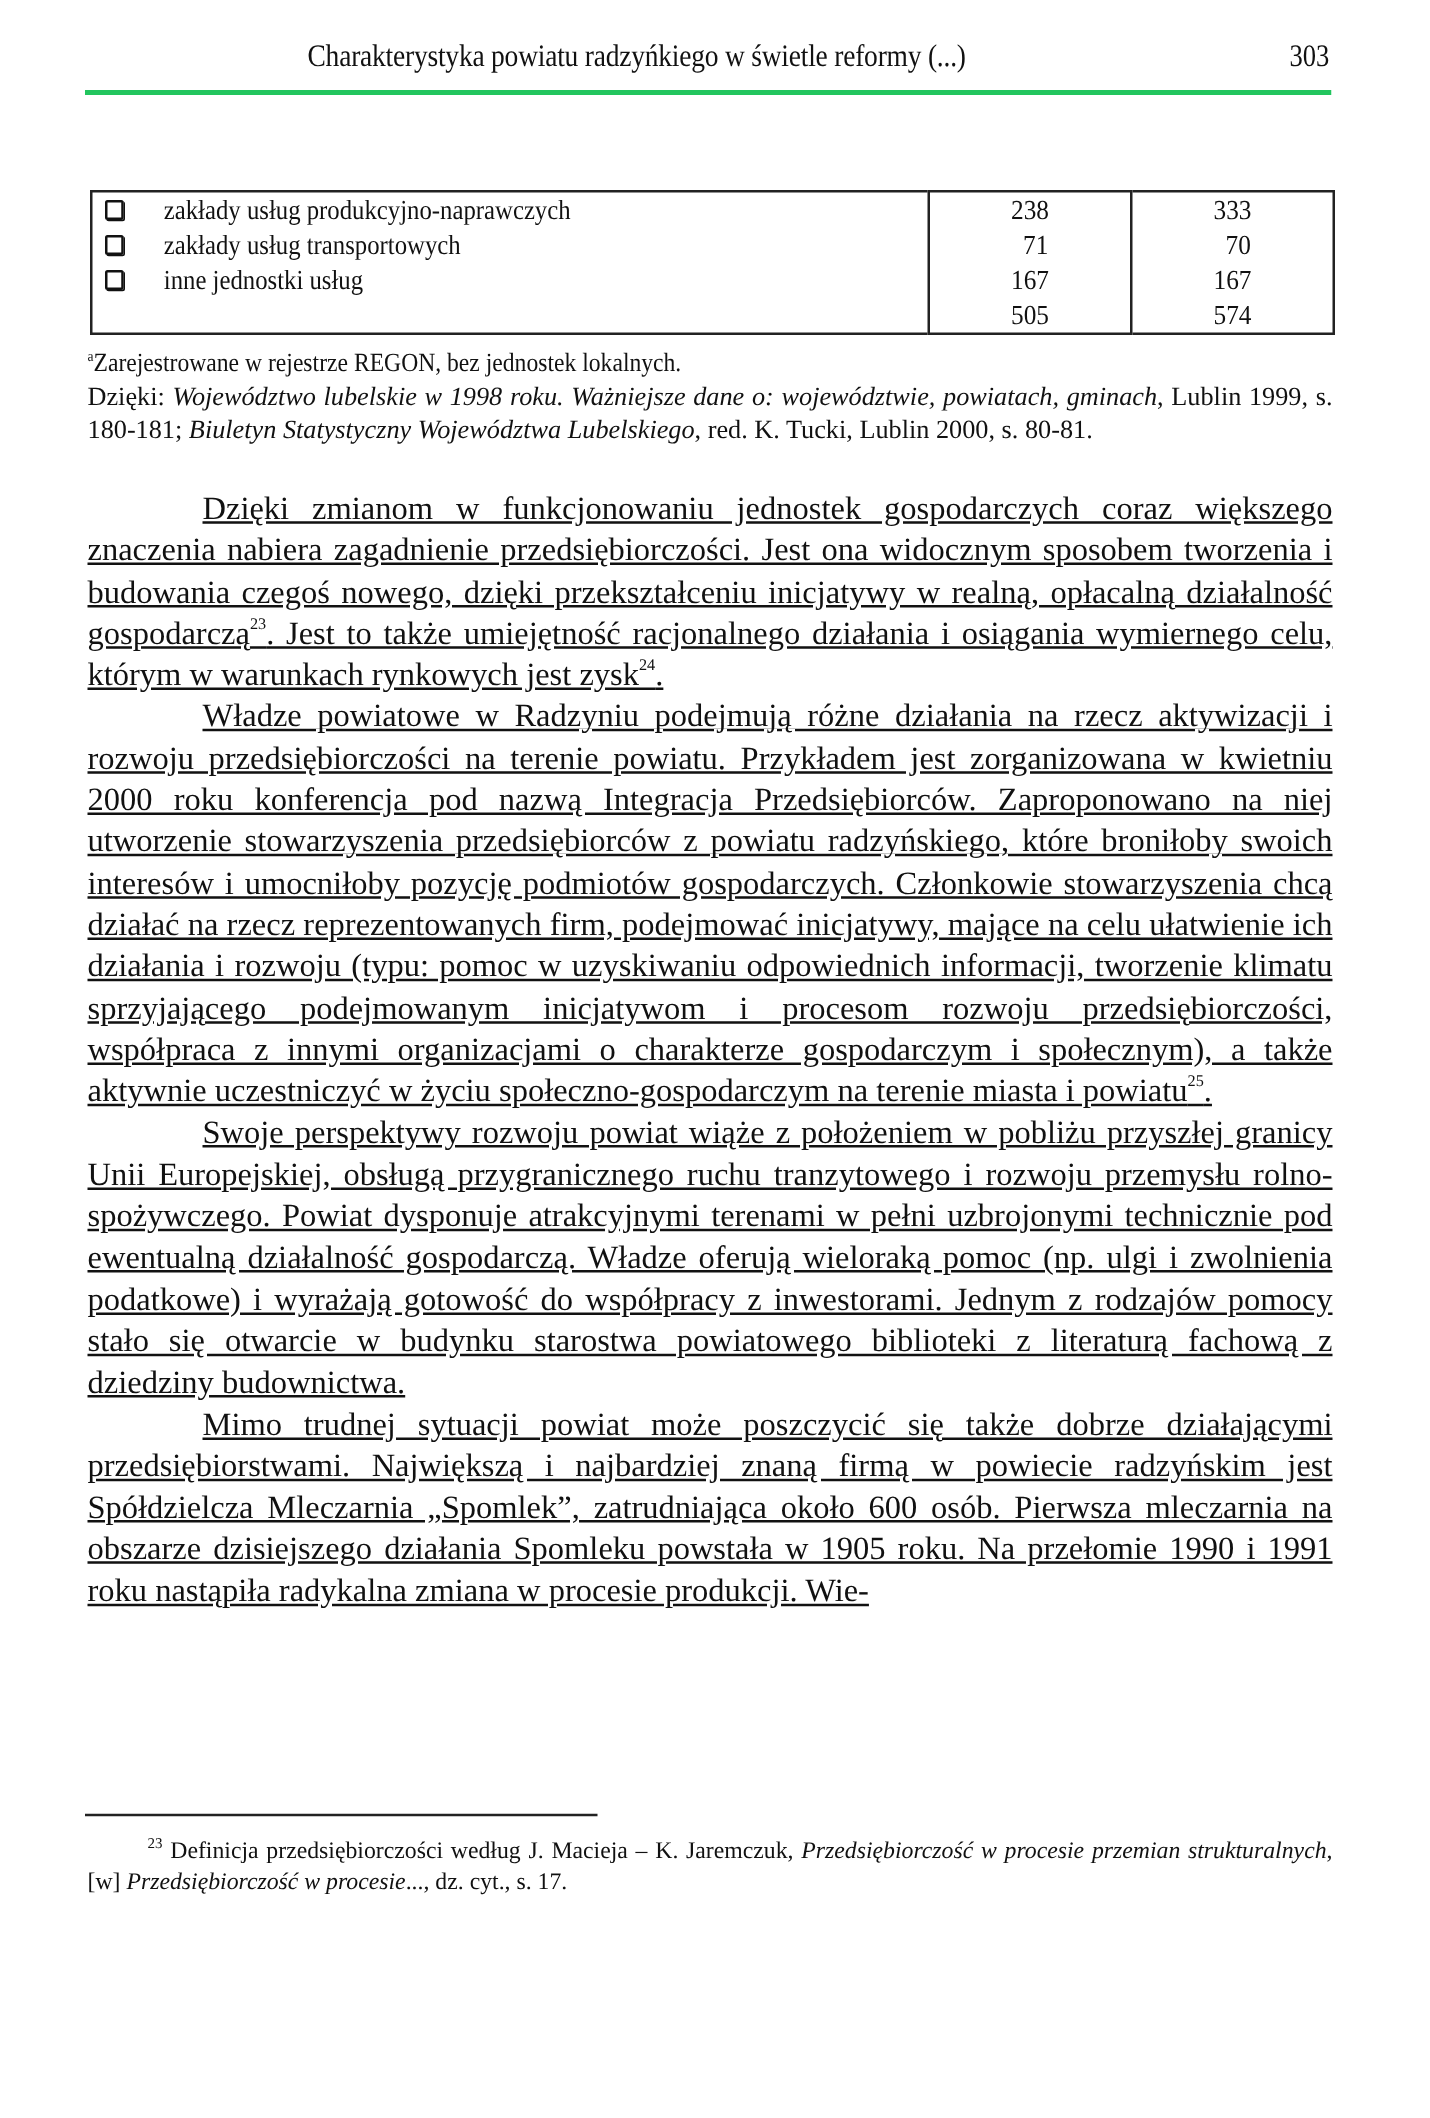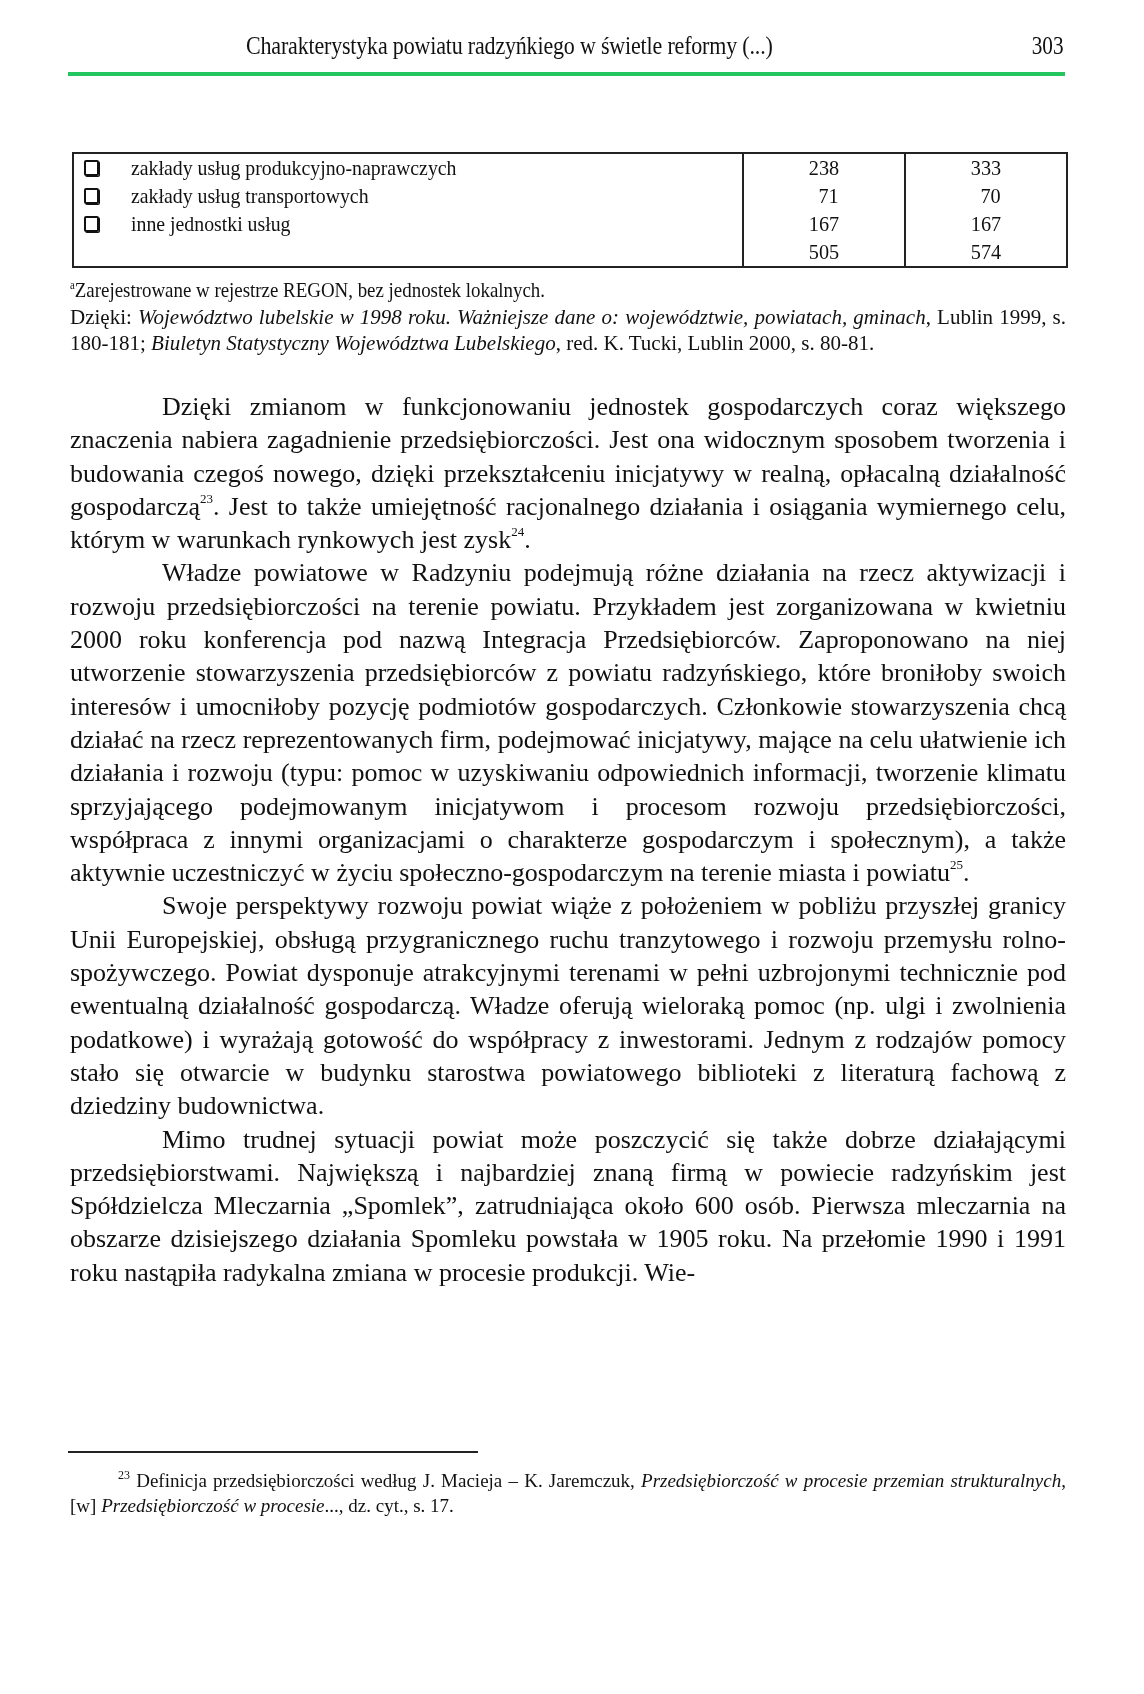--- a/index.html
+++ b/index.html
@@ -39,21 +39,21 @@
   .notes {
     position: absolute; left: 70px; top: 272px; width: 996px; font-size: 21px; line-height: 26.5px;
   }
   .notes p { margin: 0; text-align: justify; }
   .notes .condensed { display: inline-block; transform: scaleX(0.9); transform-origin: left; white-space: nowrap; }
   sup.a { font-size: 12px; vertical-align: 8px; }
   .body-text {
     position: absolute; left: 70px; top: 390px; width: 996px;
     font-size: 26px; line-height: 33.3px;
   }
-  .body-text p { margin: 0; text-align: justify; text-indent: 92px; }
+  .body-text p { margin: 0; text-align: justify; text-indent: 92px; text-decoration: underline; }
   .body-text sup, .footnotes sup { font-size: 13px; vertical-align: 12px; line-height: 0; }
   .footnote-rule {
     position: absolute; left: 68px; top: 1451px; width: 410px; height: 0;
     border-top: 2px solid #222;
   }
   .footnotes {
     position: absolute; left: 70px; top: 1468px; width: 996px;
     font-size: 19px; line-height: 25px;
   }
   .footnotes p { margin: 0; text-align: justify; text-indent: 48px; }

